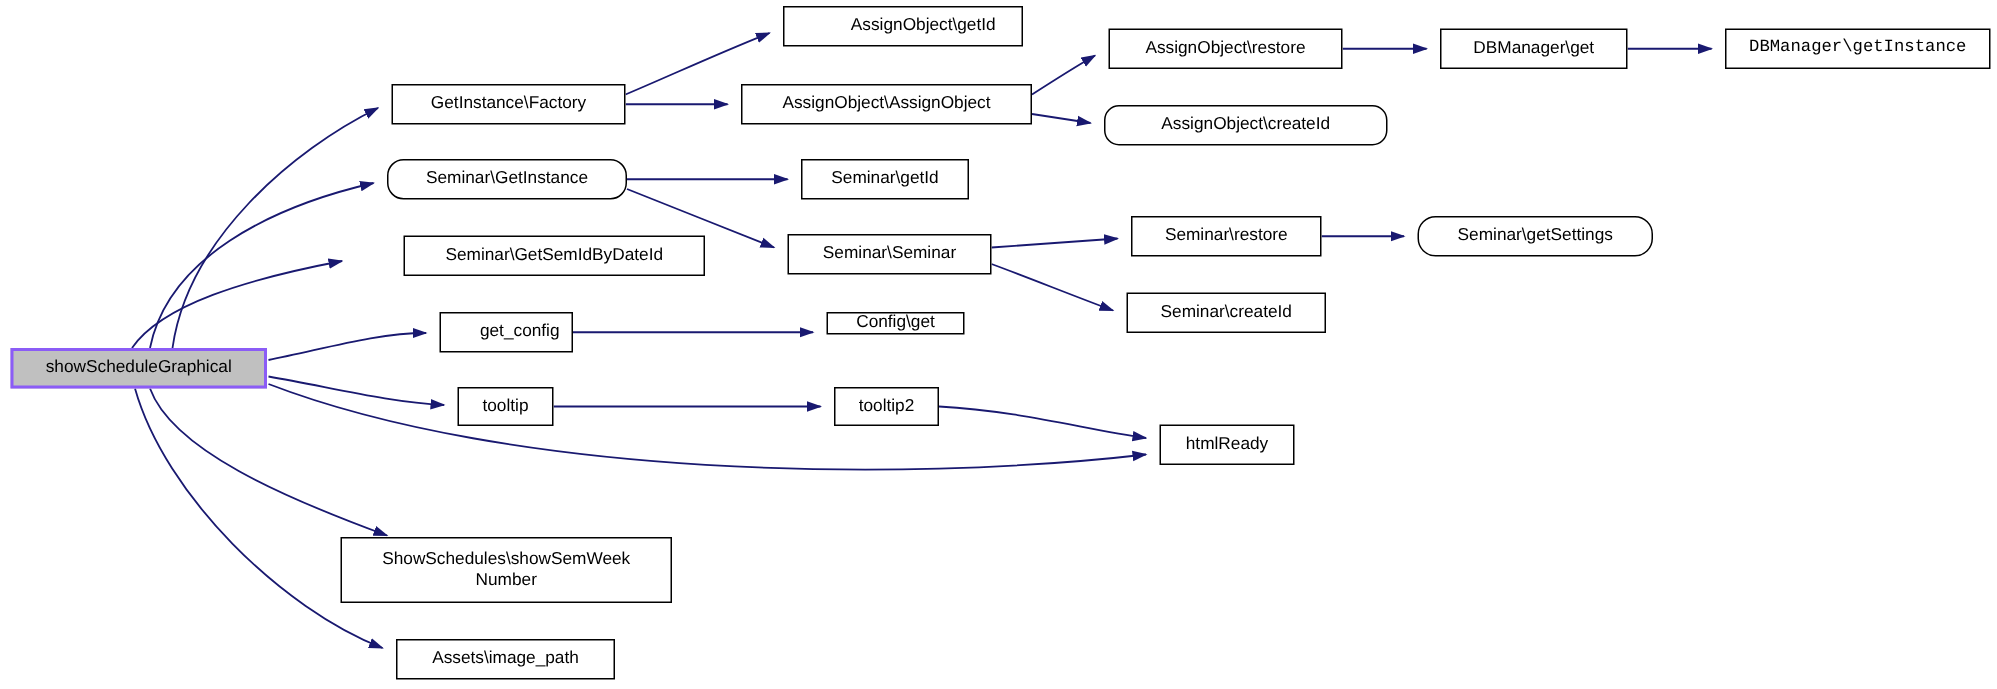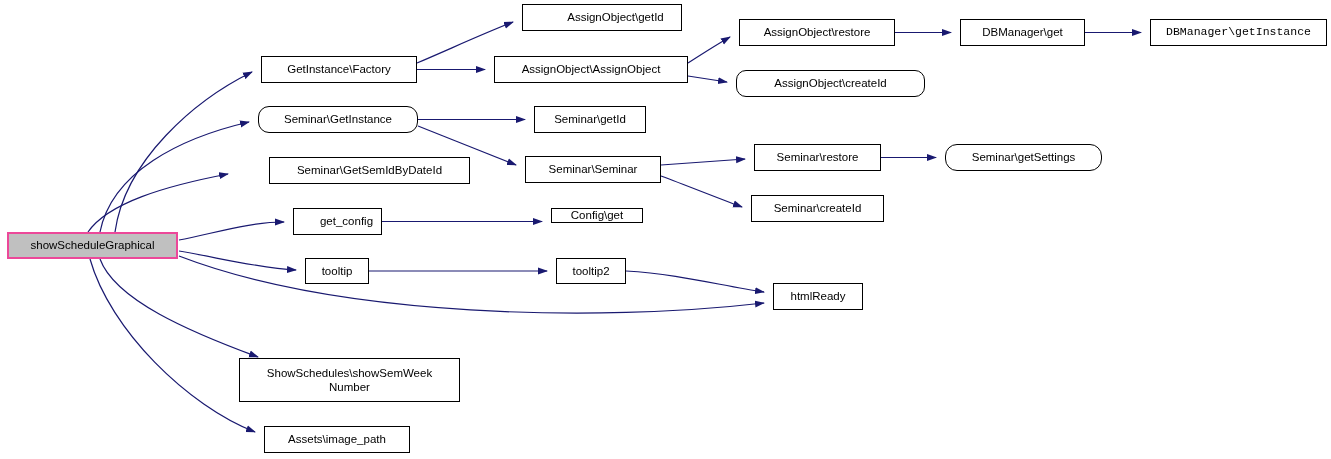--- a/index.html
+++ b/index.html
@@ -33,21 +33,21 @@
     display: flex;
     align-items: center;
     justify-content: center;
     text-align: center;
     white-space: pre-line;
     cursor: pointer;
     z-index: 2;
   }
   .node.root {
     background: #c0c0c0;
-    border: 2px solid #ec4899;
+    border: 2px solid #8b5cf6;
     cursor: default;
   }
 </style>
 </head>
 <body>
 
 <div class="canvas">
   <svg class="edges" width="1331" height="459" viewBox="0 0 1331 459" xmlns="http://www.w3.org/2000/svg">
     <defs>
       <marker id="arrowhead" markerUnits="userSpaceOnUse" markerWidth="10" markerHeight="8" refX="9" refY="3.5" orient="auto" viewBox="0 0 10 7">
@@ -92,16 +92,16 @@
     <div class="node" style="left: 237px; top: 157px; width: 201px; height: 27px; margin-left: 32px;">Seminar\GetSemIdByDateId</div>
     <div class="node" style="left: 525px; top: 156px; width: 136px; height: 27px;">Seminar\Seminar</div>
     <div class="node" style="left: 754px; top: 144px; width: 127px; height: 27px;">Seminar\restore</div>
     <div class="node" style="left: 945px; top: 144px; width: 157px; height: 27px; border-radius: 12px;">Seminar\getSettings</div>
     <div class="node" style="left: 751px; top: 195px; width: 133px; height: 27px;">Seminar\createId</div>
     <div class="node" style="left: 293px; top: 208px; width: 89px; height: 27px; padding-left: 18px;">get_config</div>
     <div class="node" style="left: 551px; top: 208px; width: 92px; height: 15px;">Config\get</div>
     <div class="node" style="left: 305px; top: 258px; width: 64px; height: 26px;">tooltip</div>
     <div class="node" style="left: 556px; top: 258px; width: 70px; height: 26px;">tooltip2</div>
     <div class="node" style="left: 773px; top: 283px; width: 90px; height: 27px;">htmlReady</div>
-    <div class="node" style="left: 227px; top: 358px; width: 221px; height: 44px; margin-left: 12px;">ShowSchedules\showSemWeek
+    <div class="node" style="left: 227px; top: 358px; width: 221px; height: 44px;">ShowSchedules\showSemWeek
 Number</div>
     <div class="node" style="left: 264px; top: 426px; width: 146px; height: 27px;">Assets\image_path</div>
   </div>
 
 </body></html>

